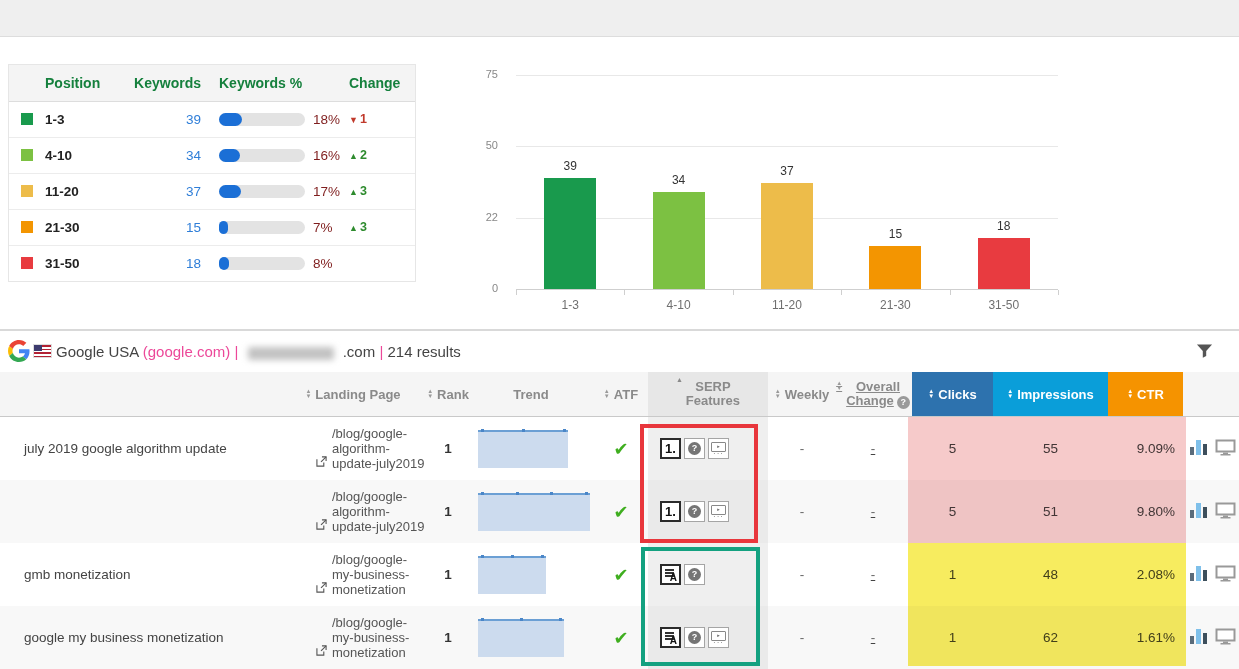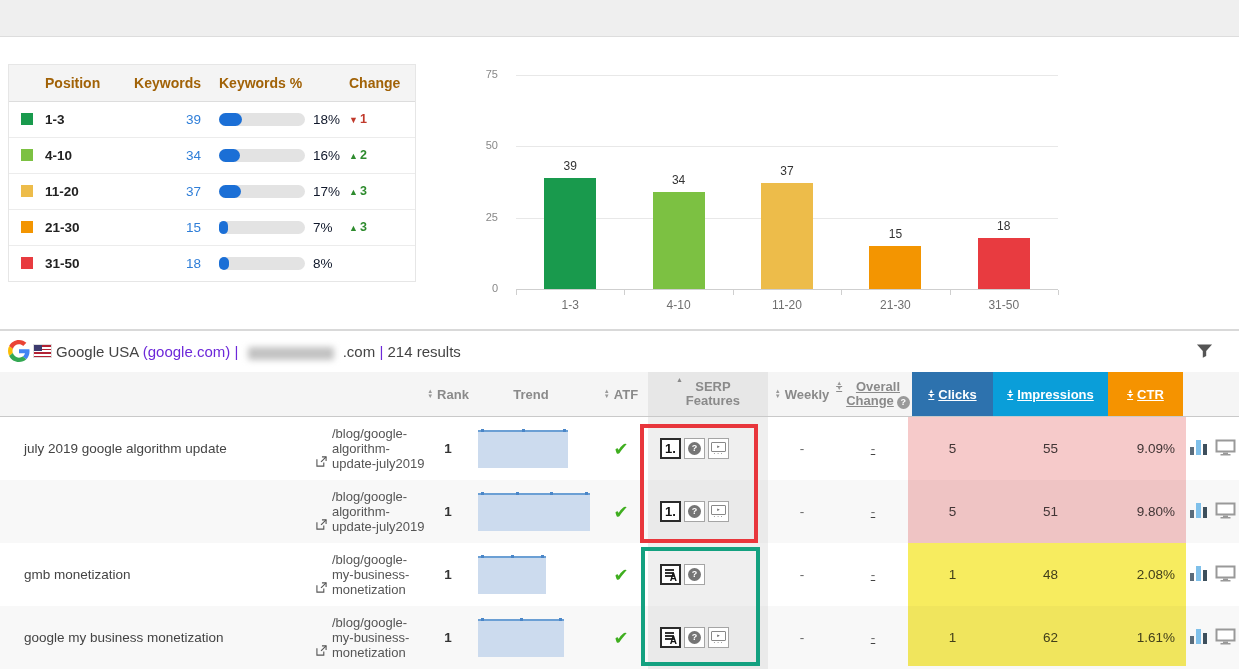--- a/index.html
+++ b/index.html
@@ -5,65 +5,65 @@
   html,body{margin:0;padding:0;background:#fff;}
   #app{position:relative;width:1239px;height:669px;overflow:hidden;background:#fff;
        font-family:"Liberation Sans","DejaVu Sans",sans-serif;color:#444;}
   
   .topbar{position:absolute;left:0;top:0;width:1239px;height:36px;background:#efefef;border-bottom:1px solid #ddd;}
   .topbar .title{position:absolute;left:16px;top:0;line-height:36px;font-size:14px;font-weight:bold;color:#555;}
   .logo{position:absolute;right:12px;top:3px;font-size:27px;font-weight:800;letter-spacing:-0.5px;}
   .logo .p1{color:#1760d3;} .logo .p2{color:#2d2d2d;}
   
   .rt{position:absolute;left:8px;top:64px;width:406px;border:1px solid #e6e6e6;background:#fff;}
-  .rt-head{position:relative;height:36px;background:#f4f4f4;border-bottom:1px solid #ddd;font-weight:bold;color:#a16207;font-size:14px;}
+  .rt-head{position:relative;height:36px;background:#f4f4f4;border-bottom:1px solid #ddd;font-weight:bold;color:#15803d;font-size:14px;}
   .rt-head span{position:absolute;top:0;line-height:36px;}
   .rt-h-pos{left:36px;} .rt-h-kw{left:120px;width:72px;text-align:right;}
   .rt-h-pct{left:210px;} .rt-h-chg{left:340px;}
   .rt-row{position:relative;height:35px;border-top:1px solid #ececec;font-size:13.5px;}
   .rt-row:first-of-type{border-top:none;}
   .swatch{position:absolute;left:12px;top:11px;width:12px;height:12px;}
   .rt-pos{position:absolute;left:36px;line-height:35px;font-weight:bold;color:#222;}
   .rt-count{position:absolute;left:120px;width:72px;text-align:right;line-height:35px;color:#2f7ed8;cursor:pointer;text-decoration:none;}
   .rt-track{position:absolute;left:210px;top:11px;width:86px;height:13px;background:#e3e3e3;border-radius:7px;}
   .rt-fill{height:13px;background:#1b6fd6;border-radius:7px;}
-  .rt-pct{position:absolute;left:304px;line-height:35px;color:#0f172a;}
+  .rt-pct{position:absolute;left:304px;line-height:35px;color:#7f1d1d;}
   .rt-chg{position:absolute;left:340px;line-height:35px;font-weight:bold;font-size:12.5px;}
   .rt-chg .tri{font-size:9px;margin-right:2px;}
   .chg-up{color:#2e8b2e;} .chg-down{color:#c0392b;}
   
   .chart{position:absolute;left:460px;top:44px;width:645px;height:280px;}
   .gridline{position:absolute;height:1px;background:#e8e8e8;}
   .axisline{position:absolute;height:1px;background:#cfcfcf;}
   .ytick{position:absolute;width:38px;text-align:right;font-size:11px;color:#888;}
   .xtick{position:absolute;height:5px;width:1px;background:#cfcfcf;}
   .xlab{position:absolute;width:108px;text-align:center;font-size:12px;color:#6f6f6f;}
   .bar{position:absolute;width:52px;}
   .bar-label{position:absolute;width:52px;text-align:center;font-size:12px;color:#333;}
   
   .divider{position:absolute;left:0;top:329px;width:1239px;height:2px;background:#d9d9d9;}
   .source{position:absolute;left:0;top:332px;width:1239px;height:39px;background:#fff;}
   .source .txt{position:absolute;left:56px;top:0;line-height:39px;font-size:15px;color:#444;}
   .g-logo{position:absolute;left:8px;top:8px;}
   .flag{position:absolute;left:34px;top:13px;width:17px;height:12px;
         background:repeating-linear-gradient(180deg,#b22234 0 1.8px,#fff 1.8px 3.6px);box-shadow:0 0 0 1px #ddd;}
   .flag:before{content:"";position:absolute;left:0;top:0;width:8px;height:6px;background:#3c3b6e;}
-  .gray{color:#6d28d9;margin-top:17px;}
+  .gray{color:#ec4899;margin-top:17px;}
   .blur-box{display:inline-block;vertical-align:middle;width:86px;height:13px;background:#c2c2c2;border-radius:2px;filter:blur(3px);margin:0 5px;}
   .funnel{position:absolute;right:26px;top:11px;cursor:pointer;}
   
   .khead{position:absolute;left:0;top:372px;width:1239px;height:44px;background:#f5f5f5;border-bottom:1px solid #c9c9c9;font-size:13px;font-weight:bold;color:#8a8a8a;}
   .kh{position:absolute;top:0;height:44px;display:flex;align-items:center;justify-content:center;}
   .kh.left{justify-content:flex-start;}
   .sort{display:inline-flex;flex-direction:column;font-size:6px;line-height:5px;color:#9a9a9a;margin-right:4px;font-weight:normal;}
   .whitesort{color:#fff;}
   .asc{font-size:7px;color:#8a8a8a;margin-right:3px;align-self:flex-start;margin-top:4px;}
   .lbl2{display:flex;flex-direction:column;align-items:center;line-height:14px;}
   .help-badge{display:inline-block;width:13px;height:13px;border-radius:50%;background:#9a9a9a;color:#fff;font-size:9px;line-height:13px;text-align:center;margin-left:3px;font-weight:bold;}
-  .hdr-colored{color:#fff;text-decoration:underline;}
+  .hdr-colored{color:#fff;}
   
   .c-kw{left:0;width:270px;padding-left:12px;box-sizing:border-box;}
   .c-lp{left:278px;width:150px;}
   .c-rank{left:428px;width:40px;}
   .c-trend{left:468px;width:126px;}
   .c-atf{left:594px;width:54px;}
   .c-serp{left:648px;width:120px;}
   .c-weekly{left:770px;width:64px;}
   .c-overall{left:834px;width:78px;text-decoration:underline;}
   .c-clicks{left:912px;width:81px;}
@@ -168,21 +168,21 @@
             <span class="rt-fill" style="width: 12%; display: block;"></span>
           </span>
           <span class="rt-pct">8%</span>
         </div>
       </div>
   </div>
 
   <div class="chart" id="chart">
       <div class="ytick" style="left: 0px; top: 238px;">0</div>
       <div class="gridline" style="left: 56px; width: 542px; top: 173.667px;"></div>
-      <div class="ytick" style="left: 0px; top: 166.667px;">25</div>
+      <div class="ytick" style="left: 0px; top: 166.667px;">22</div>
       <div class="gridline" style="left: 56px; width: 542px; top: 102.333px;"></div>
       <div class="ytick" style="left: 0px; top: 95.3333px;">50</div>
       <div class="gridline" style="left: 56px; width: 542px; top: 31px;"></div>
       <div class="ytick" style="left: 0px; top: 24px;">75</div>
       <div class="axisline" style="left: 56px; width: 542px; top: 245px;"></div>
       <div class="xtick" style="left: 56px; top: 246px;"></div>
       <div class="xtick" style="left: 164.4px; top: 246px;"></div>
       <div class="xtick" style="left: 272.8px; top: 246px;"></div>
       <div class="xtick" style="left: 381.2px; top: 246px;"></div>
       <div class="xtick" style="left: 489.6px; top: 246px;"></div>
@@ -226,20 +226,27 @@
       <span>214 results</span>
     </span>
     <span class="funnel">
       <svg width="17" height="16" viewBox="0 0 18 16">
           <path d="M1 1h16l-6.2 7v5.3l-3.6 1.9V8z" fill="#555"></path>
         </svg>
     </span>
   </div>
 
   <div class="khead">
+    <div class="kh c-lp">
+      <span class="sort">
+          <i>▲</i>
+          <i>▼</i>
+        </span>
+      <span>Landing Page</span>
+    </div>
     <div class="kh c-rank">
       <span class="sort">
           <i>▲</i>
           <i>▼</i>
         </span>
       <span>Rank</span>
     </div>
     <div class="kh c-trend">
       <span>Trend</span>
     </div>

